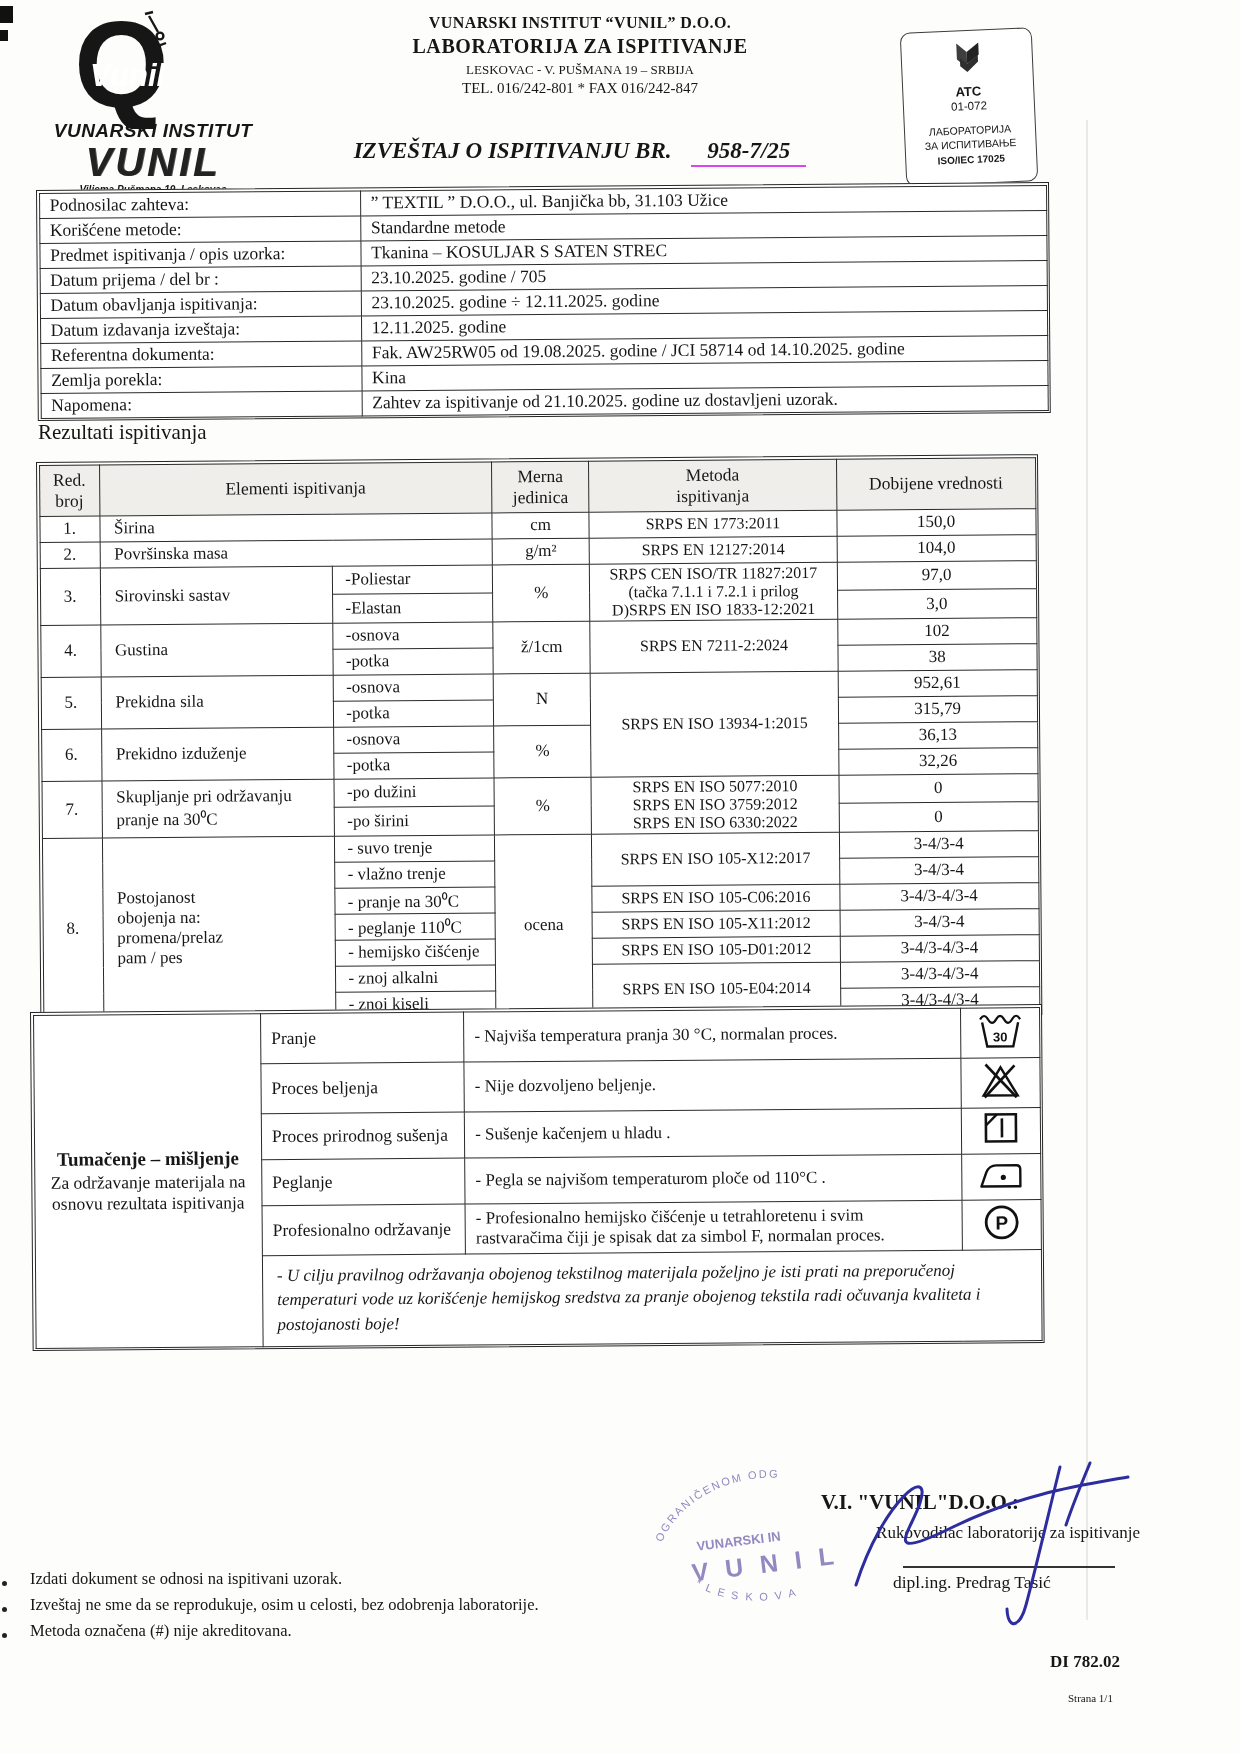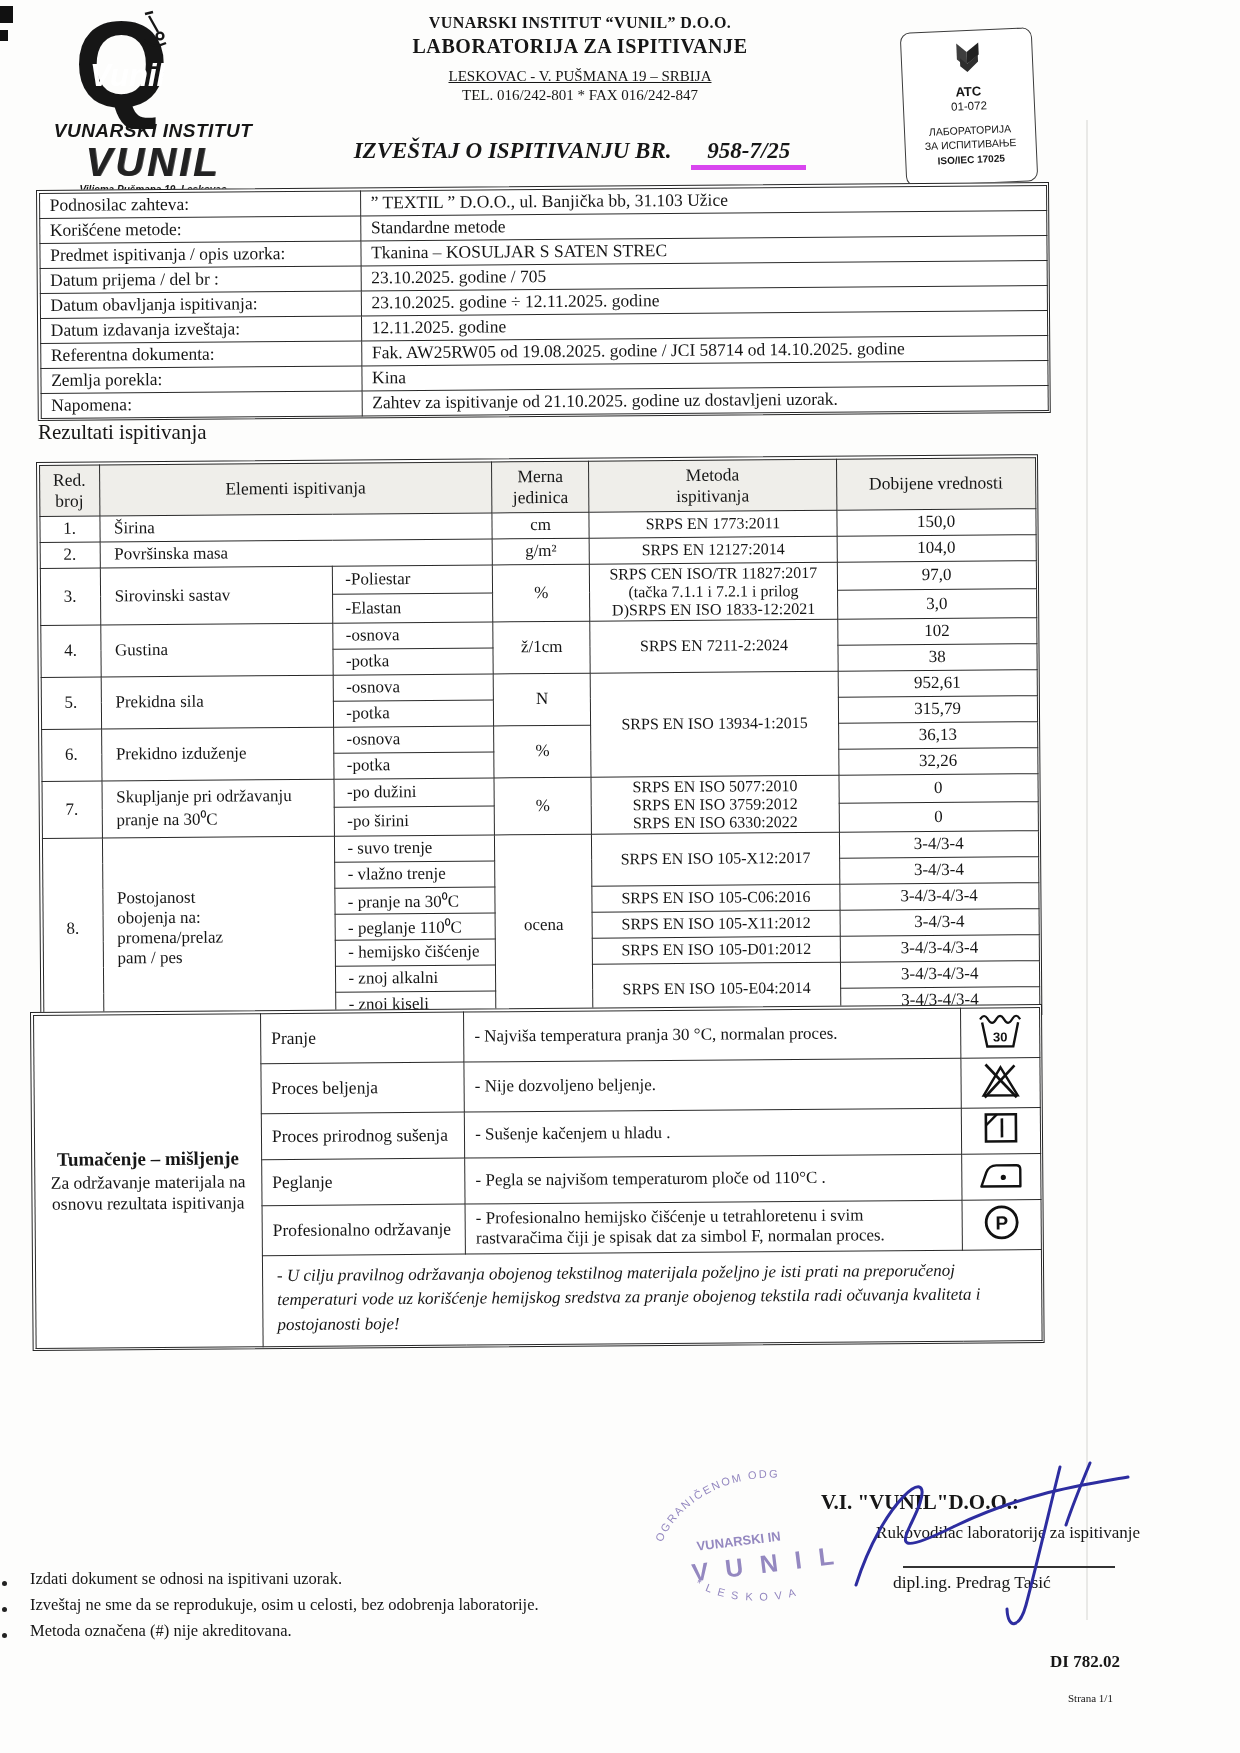--- a/index.html
+++ b/index.html
@@ -13,26 +13,26 @@
   #logo-q{position:absolute;left:52px;top:4px;}
   #logo-textblock{position:absolute;left:38px;top:120px;width:230px;text-align:center;
         font-family:"Liberation Sans",sans-serif;}
   #logo-line1{font-size:19px;font-weight:bold;font-style:italic;letter-spacing:.5px;}
   #logo-wordmark{font-size:40px;font-weight:bold;font-style:italic;letter-spacing:3px;line-height:1.0;
         color:#222;text-shadow:1px 0 #555;}
   #logo-address{font-size:10px;font-weight:bold;font-style:italic;margin-top:2px;}
   #head-center{position:absolute;left:270px;top:14px;width:620px;text-align:center;}
   #org-name{font-size:16px;font-weight:bold;letter-spacing:.4px;}
   #lab-line{font-size:20px;font-weight:bold;margin-top:3px;letter-spacing:.6px;}
-  #address-line{font-size:15px;margin-top:10px;text-decoration:underline;}
+  #address-line{font-size:13px;margin-top:4px;}
   #phone-line{font-size:15px;margin-top:2px;}
   #report-title-row{position:absolute;left:250px;top:138px;width:660px;text-align:center;
         font-size:23px;font-weight:bold;font-style:italic;}
   #report-number{display:inline-block;margin-left:14px;padding:0 16px 1px 16px;
-        border-bottom:5px solid #d946ef;}
+        border-bottom:2px solid #d946ef;}
   
   #atc-badge{position:absolute;left:903px;top:30px;width:130px;height:152px;
         border:1.6px solid #3c3c3c;border-radius:10px;background:#fff;
         transform:rotate(-2.5deg);text-align:center;
         font-family:"Liberation Sans",sans-serif;}
   #atc-badge .cert{font-size:13px;font-weight:bold;margin-top:1px;}
   #atc-badge .num{font-size:11.5px;margin-top:1px;}
   #atc-badge .l{font-size:10.5px;line-height:1.32;}
   #atc-badge .l3{font-size:10px;font-weight:bold;margin-top:1px;}
   #atc-badge svg{margin-top:10px;}

